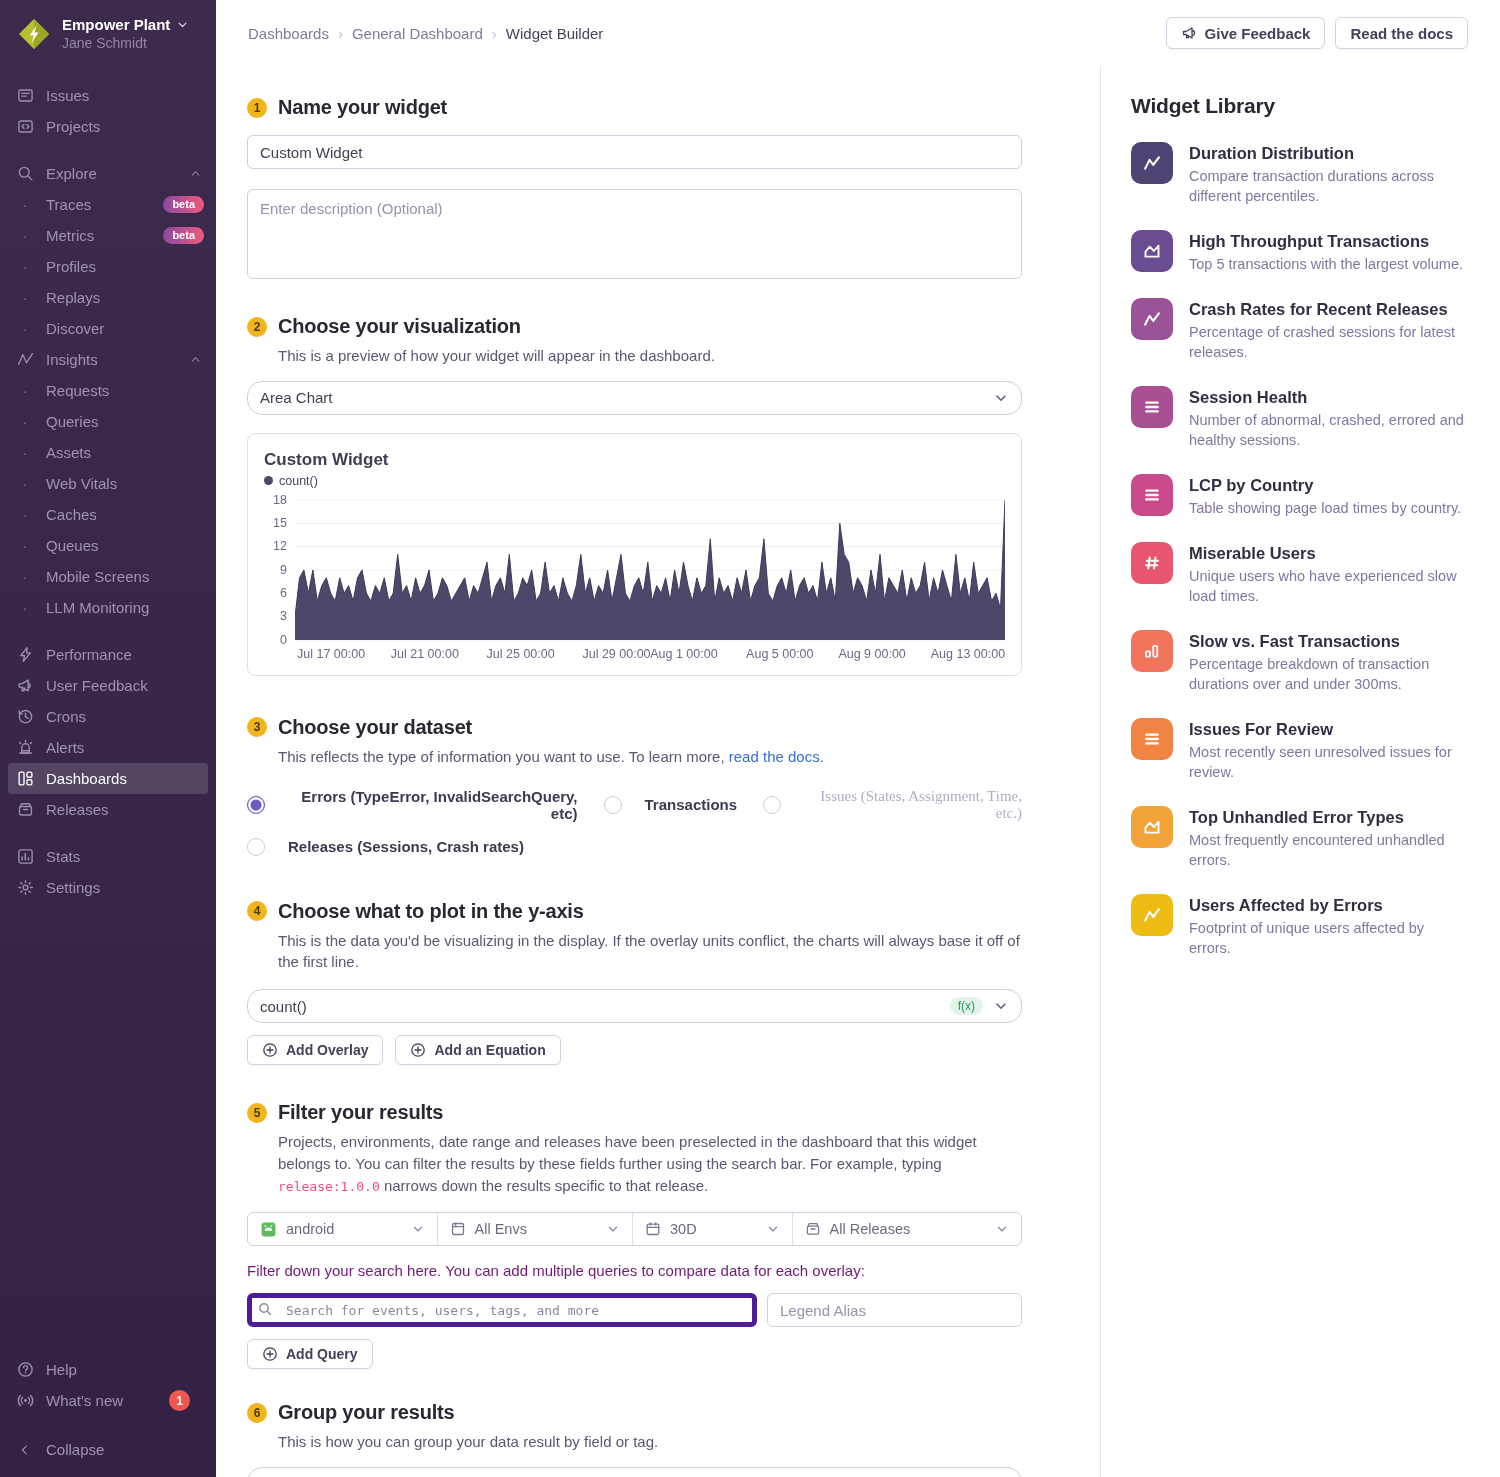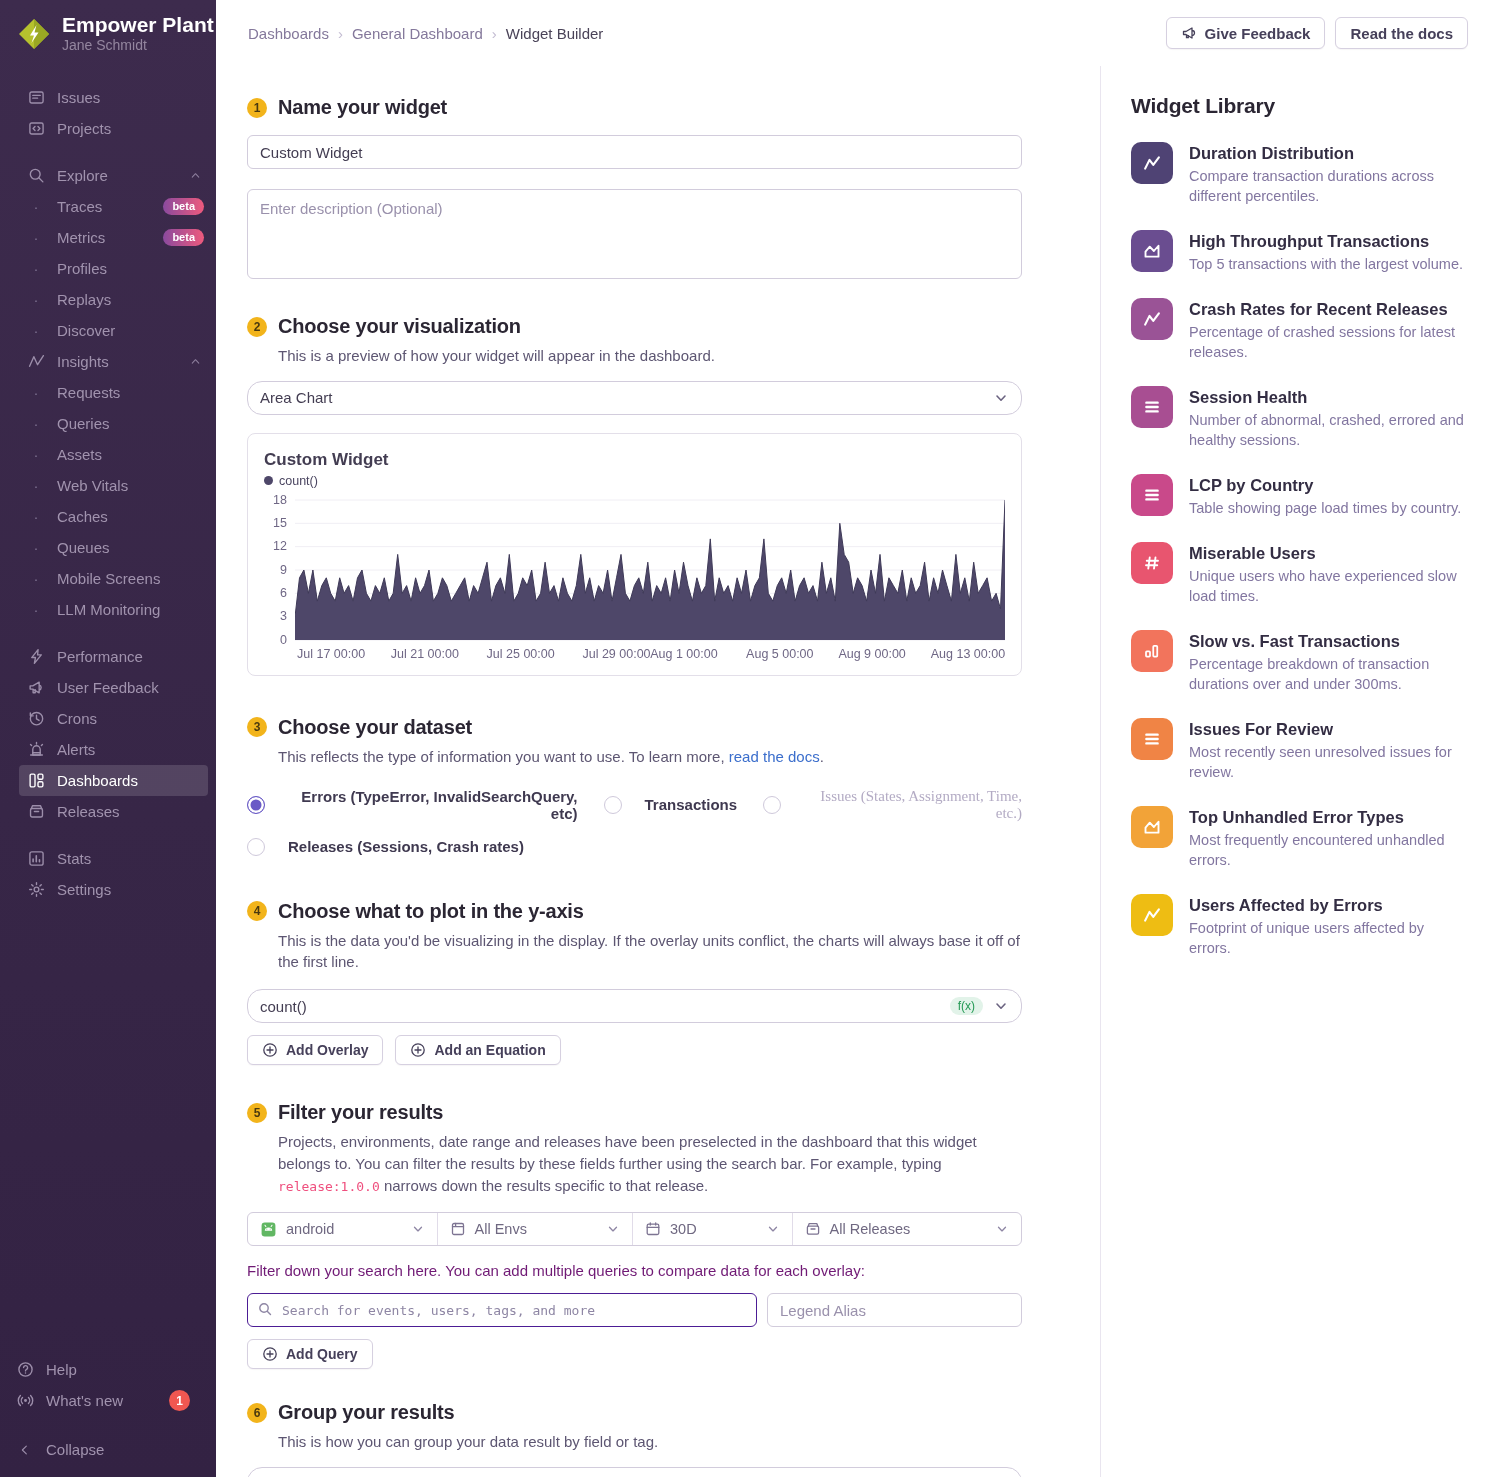--- a/index.html
+++ b/index.html
@@ -9,25 +9,25 @@
     font-family:"Liberation Sans", sans-serif;
     background:#fff; color:#2b2633; display:flex;
   }
   
   .sidebar {
     flex:0 0 216px; width:216px;
     background:linear-gradient(180deg,#3d2b4d 0%, #372647 55%, #332243 100%);
     color:#a698b3; display:flex; flex-direction:column; overflow:hidden;
   }
   .side-head { display:flex; gap:10px; padding:16px 14px 6px 16px; align-items:flex-start; cursor:pointer; }
-  .side-head .org { font-size:21px; font-weight:700; color:#fff; line-height:18px; white-space:nowrap; }
+  .side-head .org { font-size:15px; font-weight:700; color:#fff; line-height:18px; white-space:nowrap; }
   .side-head .usr { font-size:14px; color:#94869f; line-height:16px; }
   .logo { width:36px; height:36px; flex:0 0 36px; }
   .nav { padding-top:6px; }
-  .nav-group { margin-top:16px;padding-left:11px; }
+  .nav-group { margin-top:16px; }
   .nav-item {
     display:flex; align-items:center; height:31px; padding:0 12px 0 16px;
     font-size:15px; color:#a193ae; gap:12px; cursor:pointer; white-space:nowrap;
   }
   .nav-item .icon { width:18px; display:flex; justify-content:center; color:#9c8eaa; }
   .nav-item .bullet { width:18px; text-align:center; color:#7d7090; font-size:15px; line-height:10px; }
   .nav-item.active { background:rgba(255,255,255,0.14); border-radius:4px; margin:0 8px; padding:0 4px 0 8px; color:#fff; }
   .nav-item.active .icon { color:#fff; }
   .nav-item .lbl { flex:0 1 auto; }
   .badge-beta {
@@ -106,21 +106,21 @@
   
   .filterbar { display:flex; width:775px; height:34px; border:1px solid #d2ccdc; border-radius:6px; overflow:hidden; }
   .fcell { display:flex; align-items:center; gap:9px; padding:0 12px; border-right:1px solid #e1dce9; cursor:pointer; }
   .fcell:last-child { border-right:none; }
   .fcell .flbl { font-size:14.5px; color:#6f6881; flex:1; }
   .fcell .chev { margin-left:auto; }
   .note { margin-top:16px; font-size:15px; color:#701a75; }
   .search-row { display:flex; gap:10px; margin-top:14px; }
   .search-box { width:510px; position:relative; }
   .search-box input {
-    width:100%; height:34px; border:1px solid #4c1d95; border-radius:6px;
+    width:100%; height:34px; border:5px solid #4c1d95; border-radius:6px;
     padding:0 12px 0 34px; font-family:"DejaVu Sans Mono", monospace; font-size:13px; color:#433d52; outline:none;
   }
   .search-box input::placeholder { color:#8e86a4; }
   .search-box .sicon { position:absolute; left:10px; top:8px; color:#8e86a4; }
   .alias input {
     width:255px; height:34px; border:1px solid #d2ccdc; border-radius:6px; padding:0 12px;
     font-size:15px; font-family:inherit; color:#433d52; outline:none;
   }
   .alias input::placeholder { color:#9a91ac; }
   .code { font-family:"DejaVu Sans Mono", monospace; font-size:13px; color:#ef4f7e; }

